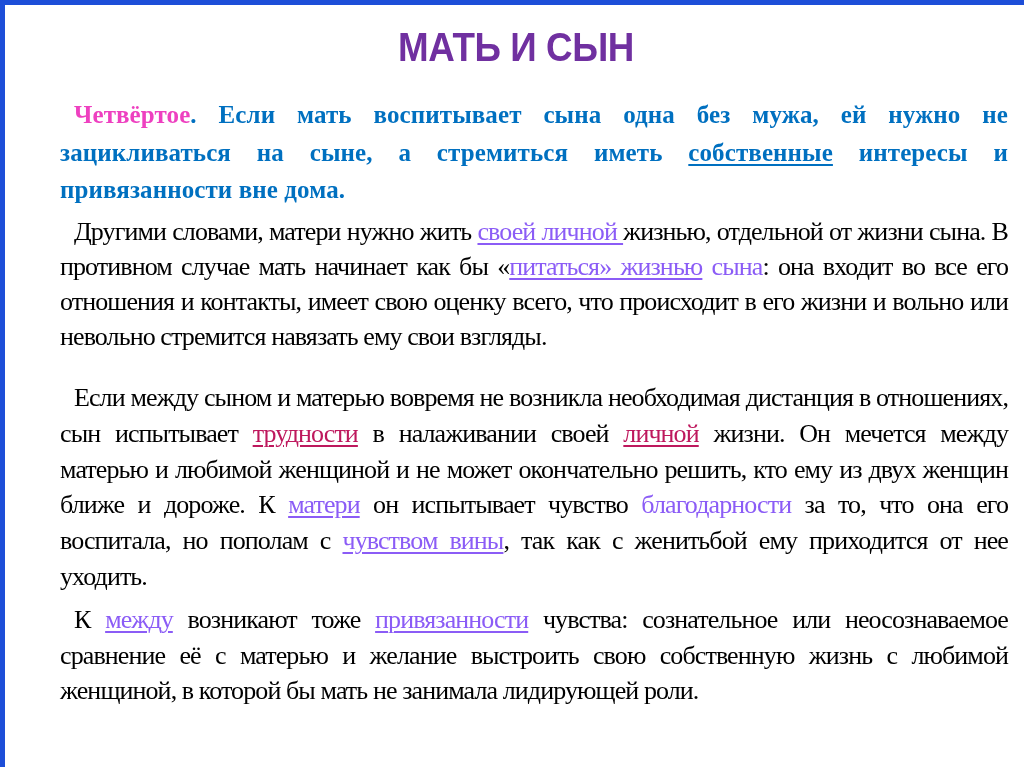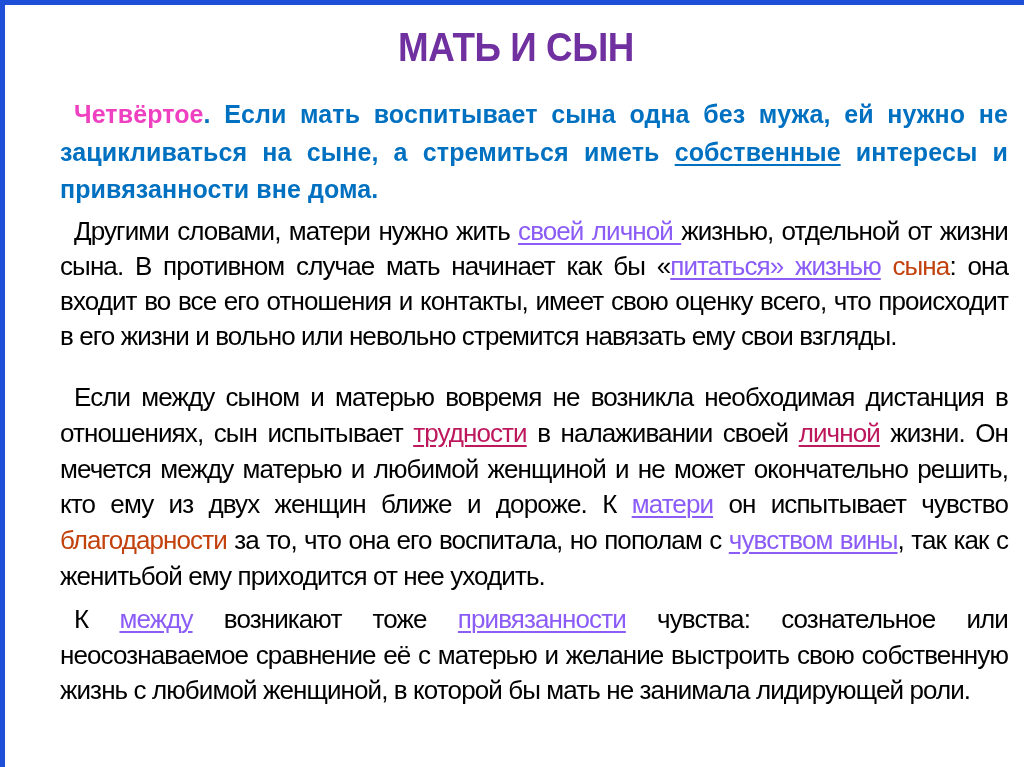--- a/index.html
+++ b/index.html
@@ -10,35 +10,35 @@
   }
   .title {
     position: absolute; left: 0; right: 0; top: 20px; text-align: center;
     font-family: "Liberation Sans", sans-serif; font-weight: bold;
     font-size: 40px; color: #7030a0; letter-spacing: -0.5px;
     transform: scaleX(0.92);
   }
   .para {
     position: absolute; left: 55px; width: 948px;
     text-align: justify; text-align-last: left;
-    font-family: Liberation Sans, sans-serif;
+    font-family: Liberation Serif, serif;
   }
   .p1 {
     top: 91px; font-size: 25px; line-height: 37.5px; font-weight: bold; color: #0070c0;
     text-indent: 14px; letter-spacing: 0.1px;
   }
   .condensed {
     font-size: 26px; color: #000000; letter-spacing: -0.9px; word-spacing: 0px;
   }
   .p2 { top: 209px; line-height: 35px; text-indent: 14px; }
   .p3 { top: 375px; line-height: 35.8px; text-indent: 14px; }
   .p4 { top: 597px; line-height: 35.5px; text-indent: 14px; }
   .lead { color: #ee40c0; }
   .link { color: #8b5cf6; text-decoration: underline; text-decoration-thickness: 2px; text-underline-offset: 3px; }
-  .link-plain { color: #c2410c; }
+  .link-plain { color: #8b5cf6; }
   .ul-black { text-decoration: underline; text-decoration-thickness: 2px; text-underline-offset: 3px; color: #be185d; }
 </style>
 </head>
 <body>
 
 <div class="slide">
 
   <div class="title">МАТЬ И СЫН</div>
 
   <div class="para p1"><span class="lead">Четвёртое</span><span>. Если мать воспитывает сына одна без мужа, ей нужно не зацикливаться на сыне, а стремиться иметь </span><span class="ul-black" style="color:#0070c0">собственные</span><span> интересы и привязанности вне дома.</span></div>

